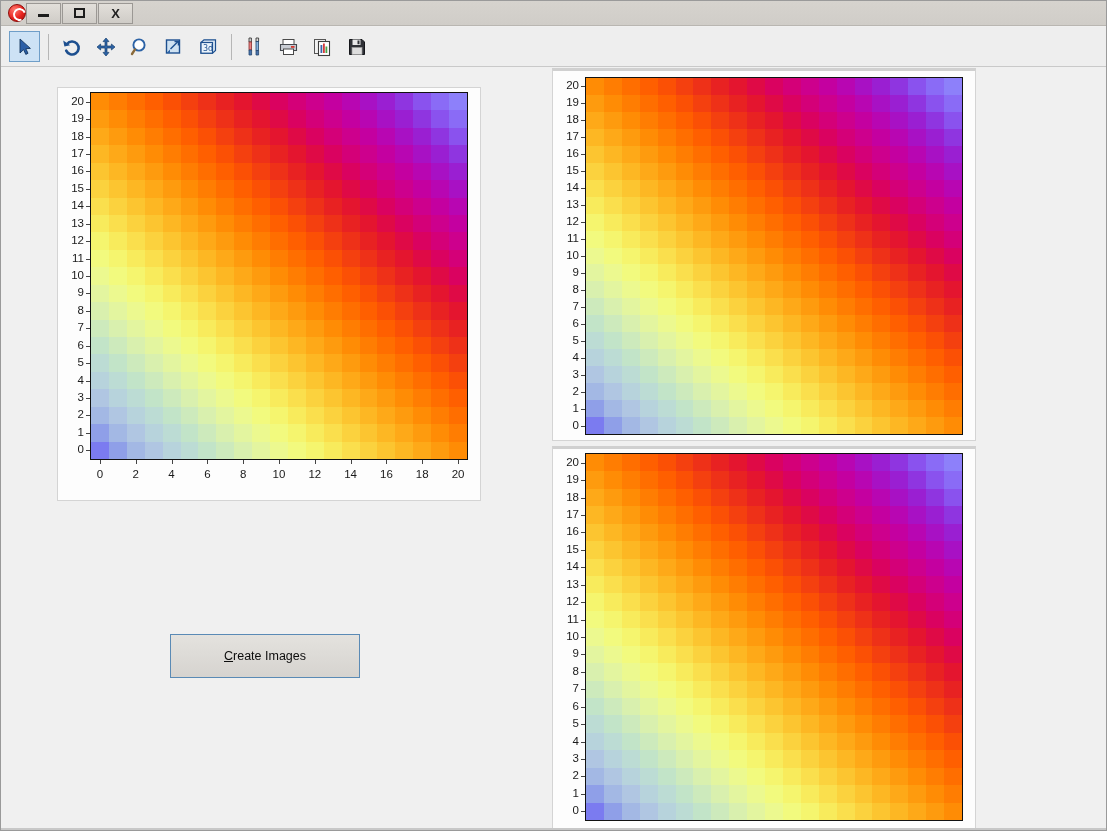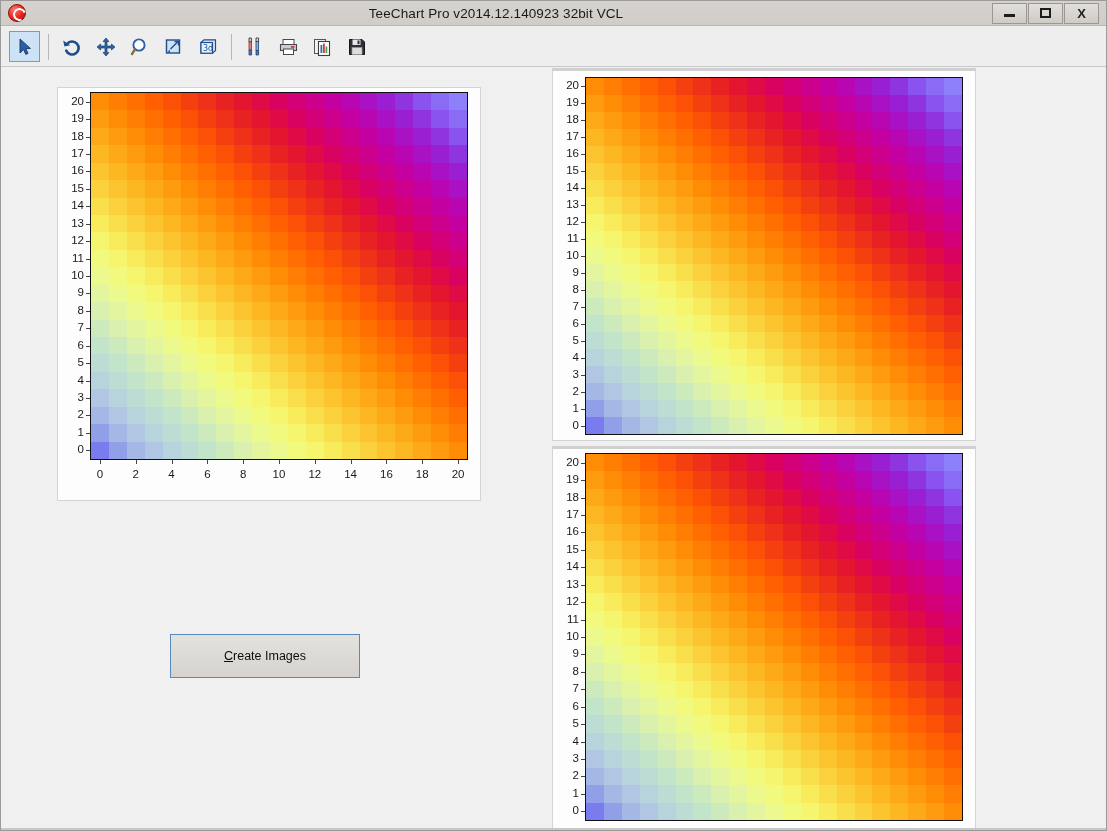--- a/index.html
+++ b/index.html
@@ -191,21 +191,20 @@
     background: #c8c8c8;
   }
 </style>
 </head>
 <body>
 
 <div id="app">
 
   <div id="titlebar">
     <div id="app-icon"></div>
-    <div id="title-text">TeeChart Pro v2014.12.140923 32bit VCL</div>
     <div class="winbtn">
       <div class="glyph-min"></div>
     </div>
     <div class="winbtn">
       <div class="glyph-max"></div>
     </div>
     <div class="winbtn">
       <span class="glyph-close">X</span>
     </div>
   </div>

